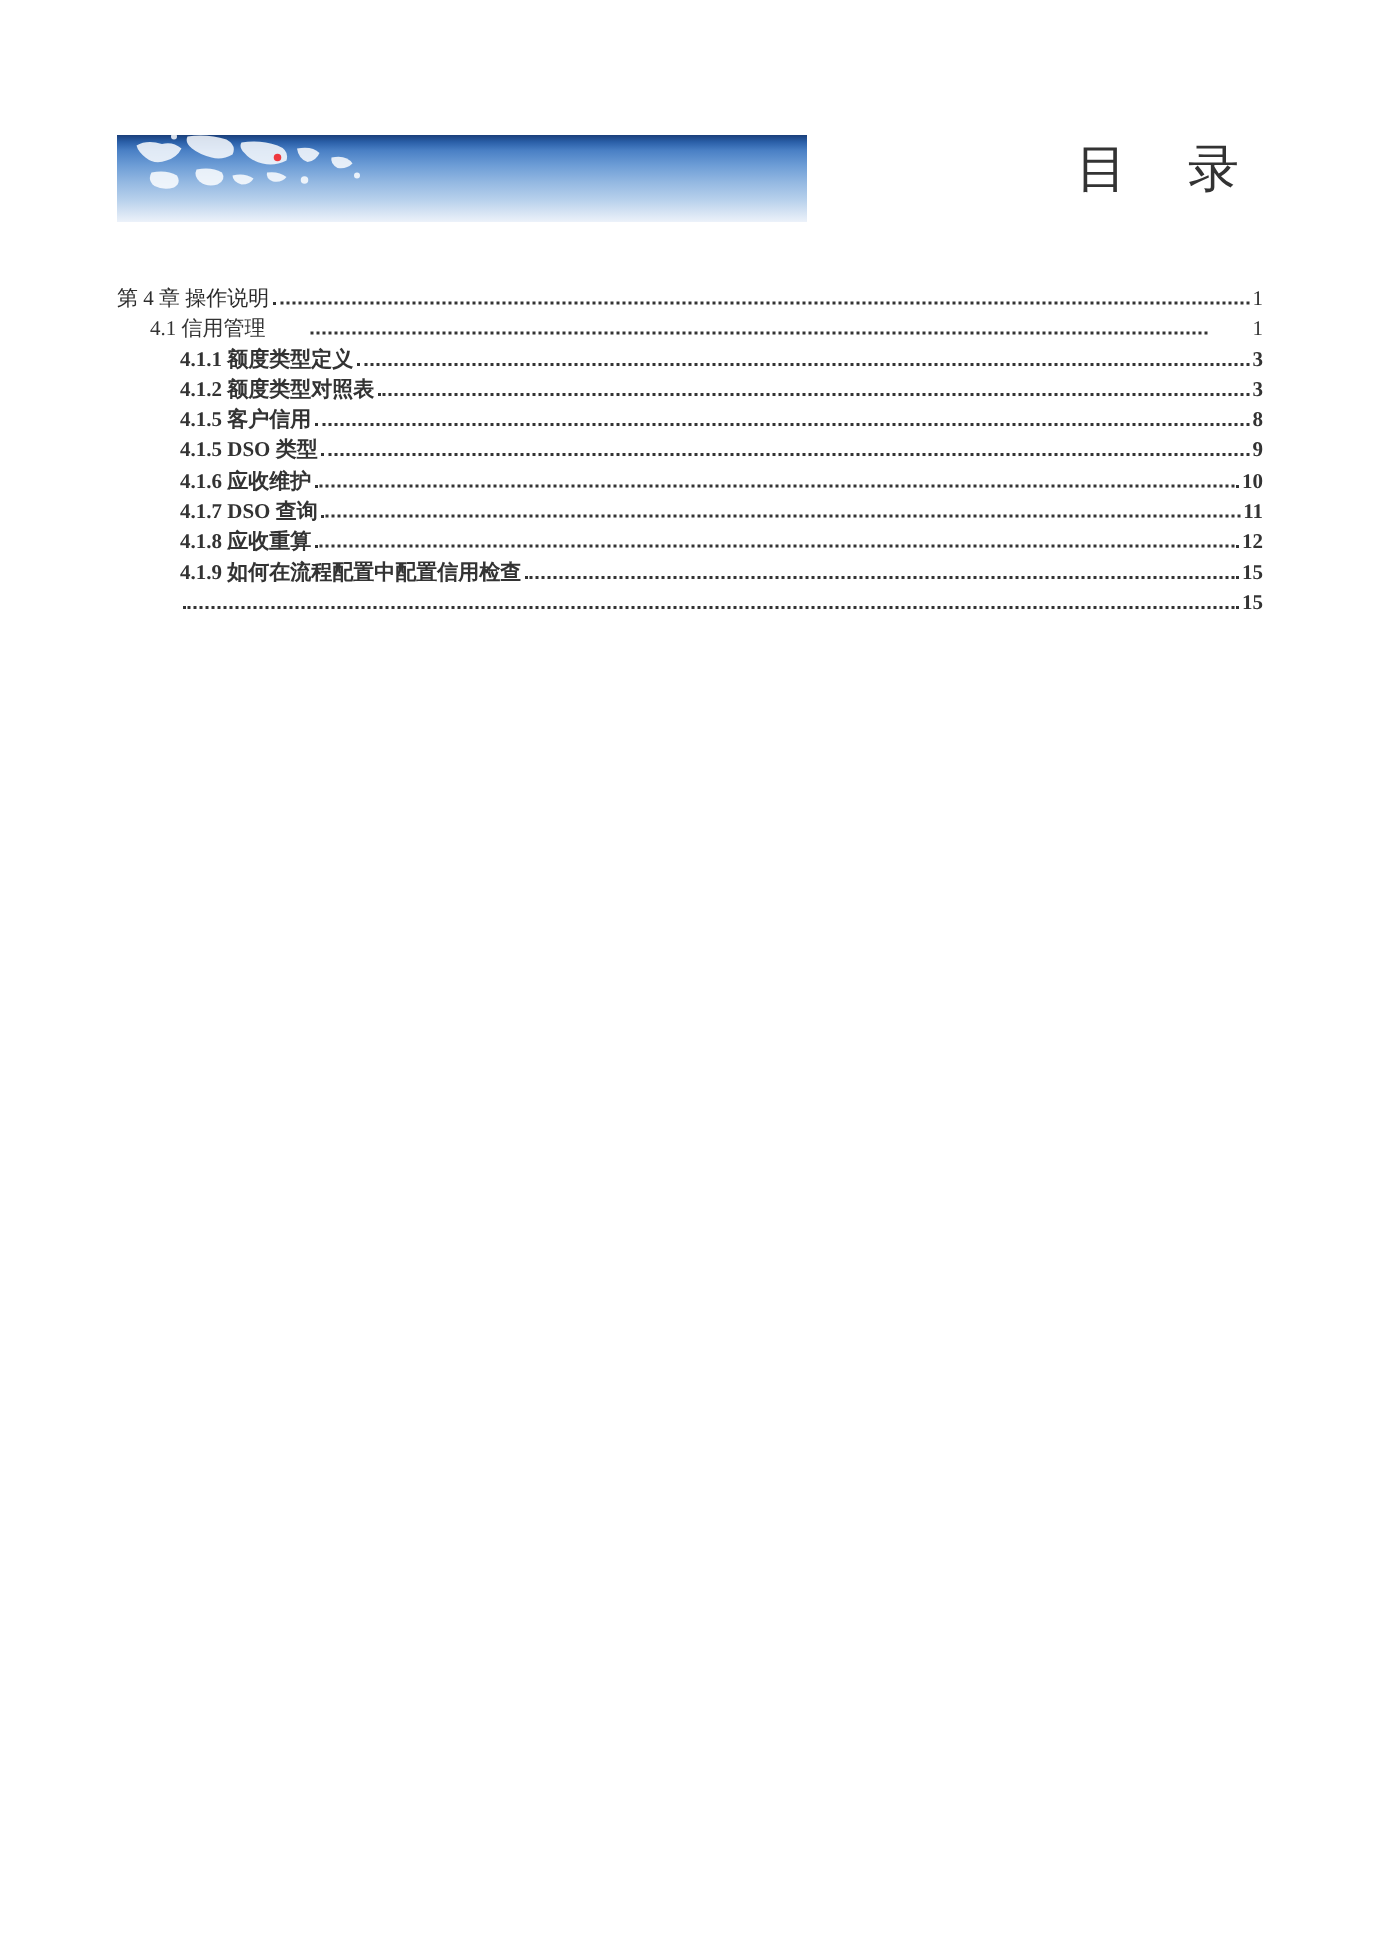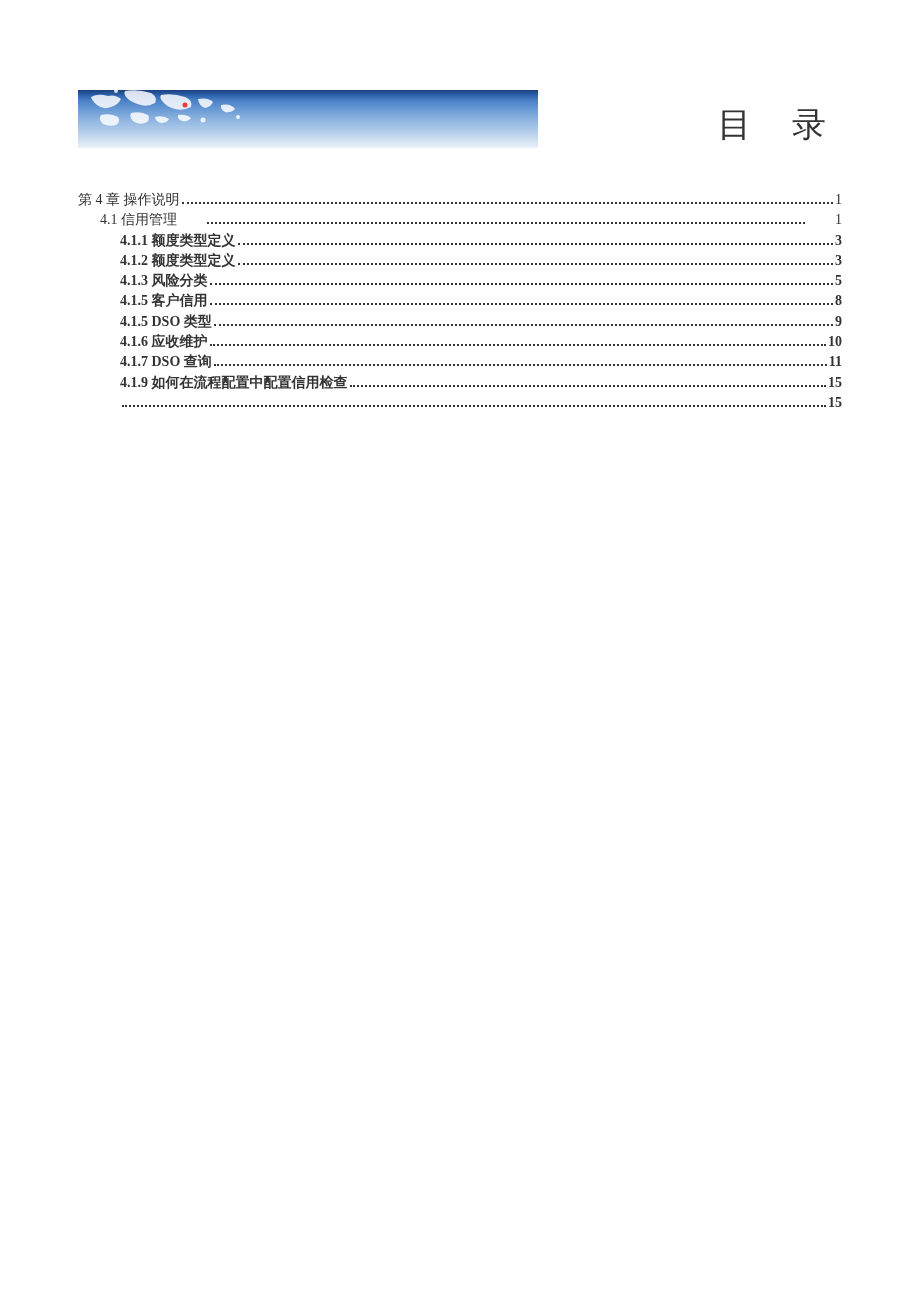--- a/index.html
+++ b/index.html
@@ -35,21 +35,21 @@
       position: absolute;
       top: -5px;
       left: 5px;
       width: 180px;
       height: 55px;
       opacity: 0.9;
     }
     .title {
       position: absolute;
       right: 0;
-      top: 12px;
+      top: 0;
       font-size: 34px;
       font-family: "SimSun", "宋体", serif;
       color: #333;
       letter-spacing: 16px;
       font-weight: normal;
     }
     .toc {
       margin-top: 8px;
       font-size: 14px;
       color: #333;
@@ -128,28 +128,23 @@
         <span class="toc-label">4.1 信用管理</span>
         <span class="toc-dots"></span>
         <span class="toc-page">1</span>
       </div>
       <div class="toc-row level-2">
         <span class="toc-label">4.1.1 额度类型定义</span>
         <span class="toc-dots"></span>
         <span class="toc-page">3</span>
       </div>
       <div class="toc-row level-2">
-        <span class="toc-label">4.1.2 额度类型定义</span>
+        <span class="toc-label">4.1.2 额度类型对照表</span>
         <span class="toc-dots"></span>
         <span class="toc-page">3</span>
-      </div>
-      <div class="toc-row level-2">
-        <span class="toc-label">4.1.3 风险分类</span>
-        <span class="toc-dots"></span>
-        <span class="toc-page">5</span>
       </div>
       <div class="toc-row level-2">
         <span class="toc-label">4.1.5 客户信用</span>
         <span class="toc-dots"></span>
         <span class="toc-page">8</span>
       </div>
       <div class="toc-row level-2">
         <span class="toc-label">4.1.5 DSO 类型</span>
         <span class="toc-dots"></span>
         <span class="toc-page">9</span>
@@ -158,20 +153,25 @@
         <span class="toc-label">4.1.6 应收维护</span>
         <span class="toc-dots"></span>
         <span class="toc-page">10</span>
       </div>
       <div class="toc-row level-2">
         <span class="toc-label">4.1.7 DSO 查询</span>
         <span class="toc-dots"></span>
         <span class="toc-page">11</span>
       </div>
       <div class="toc-row level-2">
+        <span class="toc-label">4.1.8 应收重算</span>
+        <span class="toc-dots"></span>
+        <span class="toc-page">12</span>
+      </div>
+      <div class="toc-row level-2">
         <span class="toc-label">4.1.9 如何在流程配置中配置信用检查</span>
         <span class="toc-dots"></span>
         <span class="toc-page">15</span>
       </div>
       <div class="toc-row level-2">
         <span class="toc-dots"></span>
         <span class="toc-page">15</span>
       </div>
     </div>
 </div>

